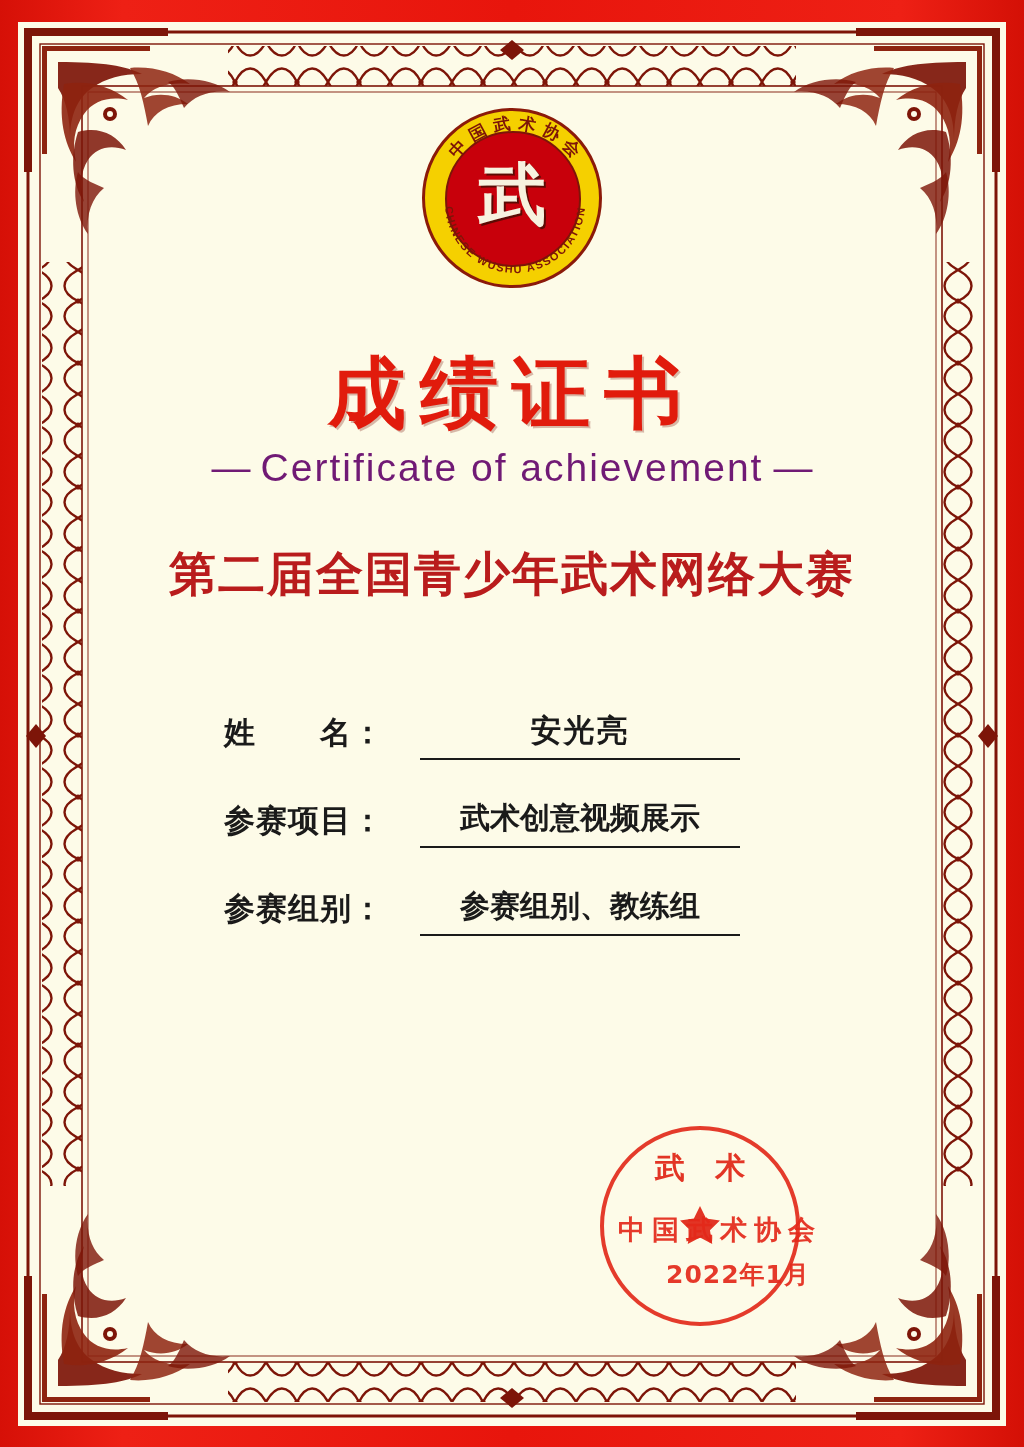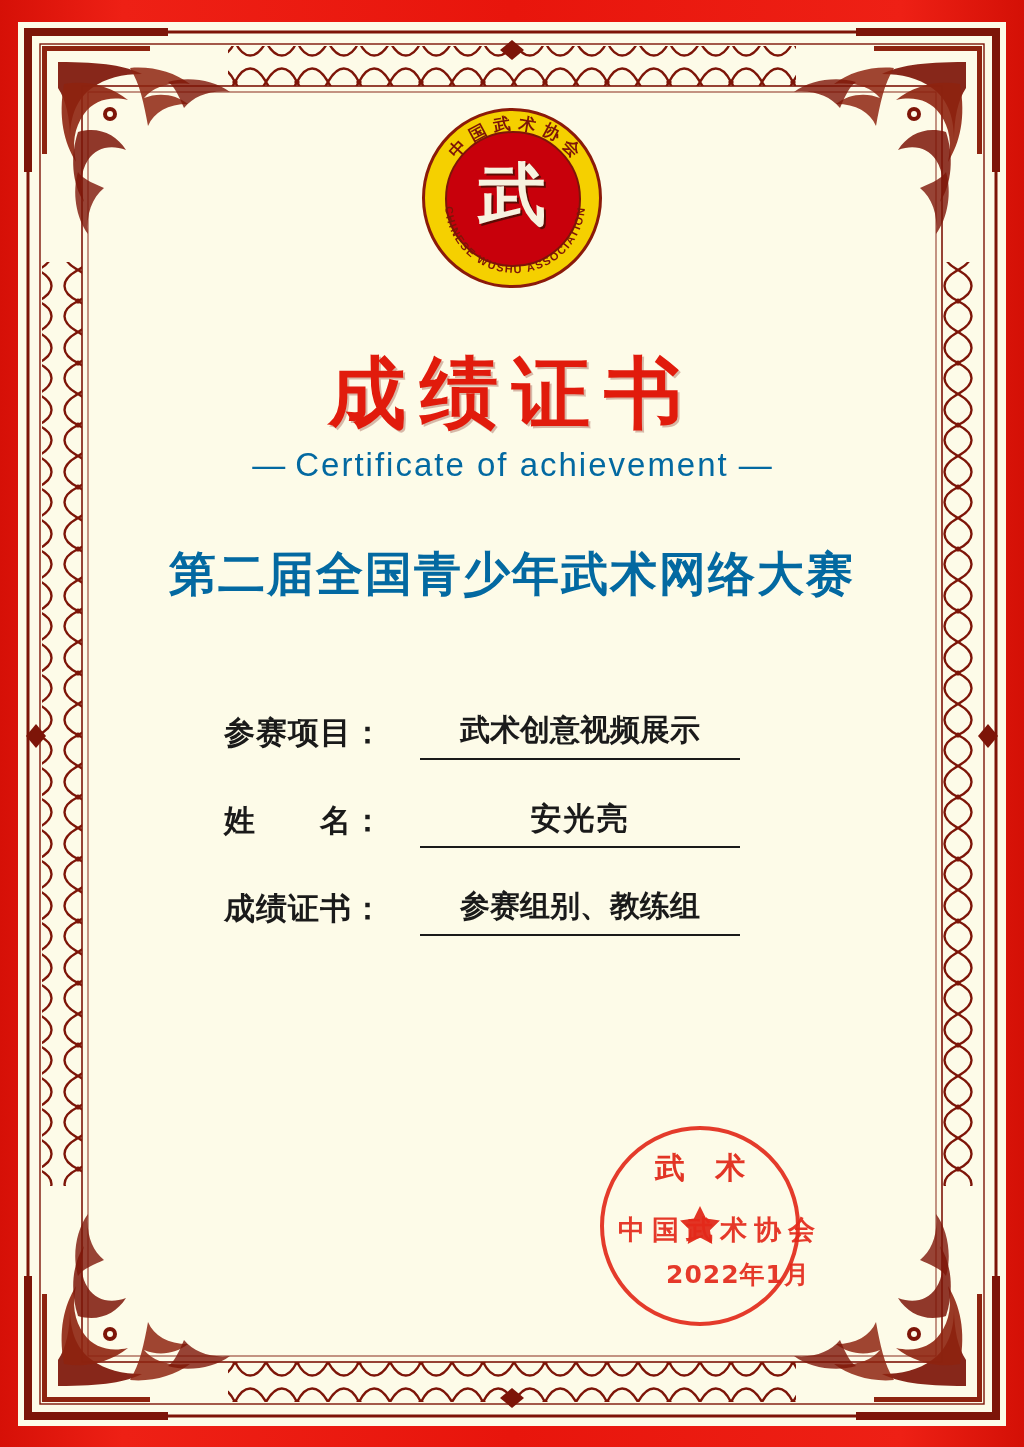--- a/index.html
+++ b/index.html
@@ -128,37 +128,37 @@
     text-shadow: 2px 2px 0 rgba(120,10,0,0.28);
     line-height: 1;
     margin-top: 40px;
   }
   .title-en {
     position: absolute;
     top: 424px;
     left: 0; right: 0;
     text-align: center;
     font-family: "Liberation Sans", sans-serif;
-    font-size: 33px;
+    font-size: 39px;
     letter-spacing: 2px;
-    color: #0369a1;
+    color: #701a75;
     font-weight: 500;
   }
   .title-en .dash { letter-spacing: 0; padding: 0 10px; }
 
   .title-event {
     position: absolute;
     top: 524px;
     left: 0; right: 0;
     text-align: center;
     font-family: "DejaVu Sans", sans-serif;
     font-size: 47px;
     font-weight: bold;
     letter-spacing: 2px;
-    color: #0369a1;
+    color: #b91c1c;
     line-height: 1.2;
   }
 
   
   .fields {
     position: absolute;
     top: 680px;
     left: 206px;
     width: 600px;
   }
@@ -360,33 +360,33 @@
 
       <div class="title-en">
         <span class="dash">—</span><span>Certificate of achievement</span><span class="dash">—</span>
       </div>
 
       <div class="title-event">第二届全国青少年武术网络大赛</div>
 
       <div class="fields">
 
         <div class="field-row">
+          <div class="field-label">姓　　名：</div>
+          <div class="field-line"></div>
+          <div class="field-value">安光亮</div>
+        </div>
+
+        <div class="field-row">
           <div class="field-label">参赛项目：</div>
           <div class="field-line"></div>
           <div class="field-value tight">武术创意视频展示</div>
         </div>
 
         <div class="field-row">
-          <div class="field-label">姓　　名：</div>
-          <div class="field-line"></div>
-          <div class="field-value">安光亮</div>
-        </div>
-
-        <div class="field-row">
-          <div class="field-label">成绩证书：</div>
+          <div class="field-label">参赛组别：</div>
           <div class="field-line"></div>
           <div class="field-value tight">参赛组别、教练组</div>
         </div>
 
 
       </div>
 
       <div class="seal">
         <div class="circle"></div>
         <div class="top-text">武 术</div>

